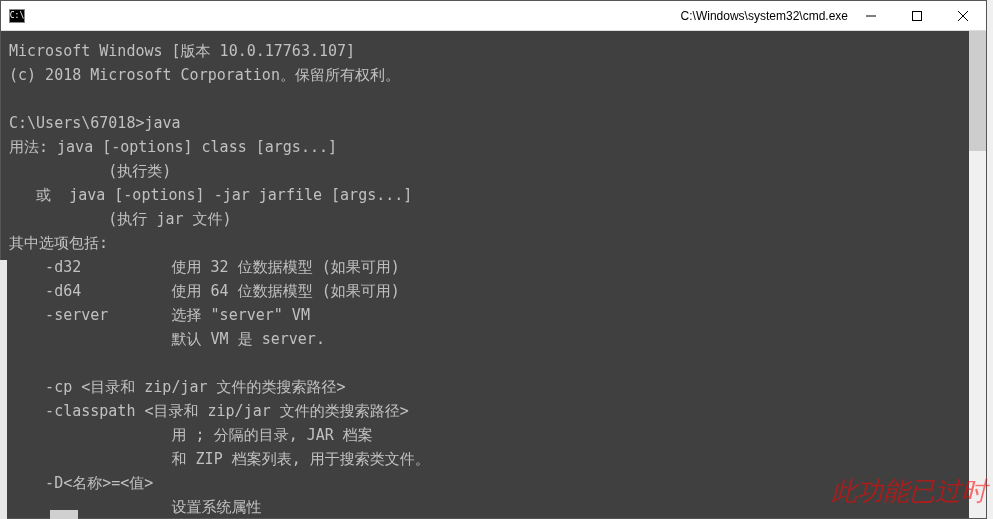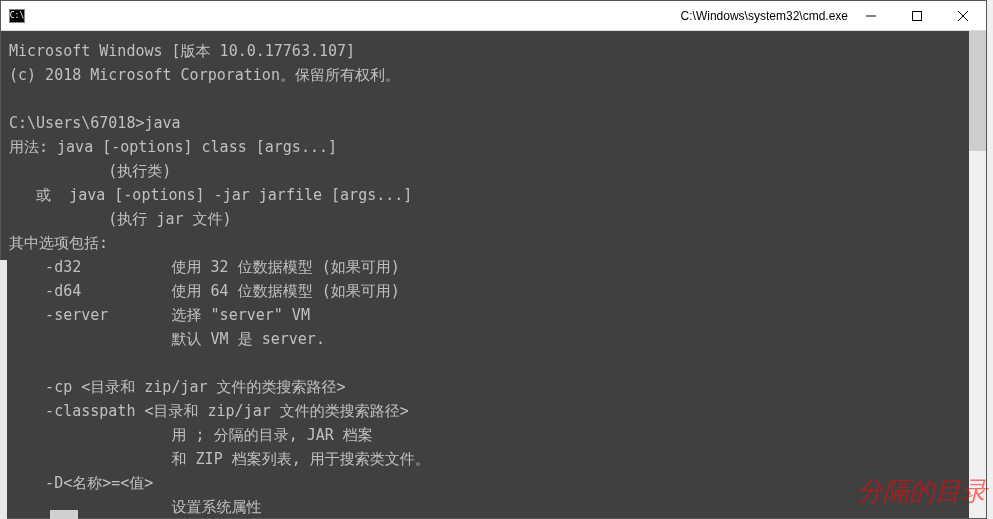--- a/index.html
+++ b/index.html
@@ -183,15 +183,15 @@
                   需要指定的版本才能运行
     -showversion  输出产品版本并继续
     -jre-restrict-search | -no-jre-restrict-search
                   警告: 此功能已过时, 将在</pre>
     <div class="scrollbar">
       <div class="scrollbar-thumb"></div>
     </div>
   </div>
 </div>
 
-<div class="watermark">分隔的目录</div>
+<div class="watermark">此功能已过时</div>
 <div class="left-strip"></div>
 <div class="bottom-bits"></div>
 
 </body></html>

